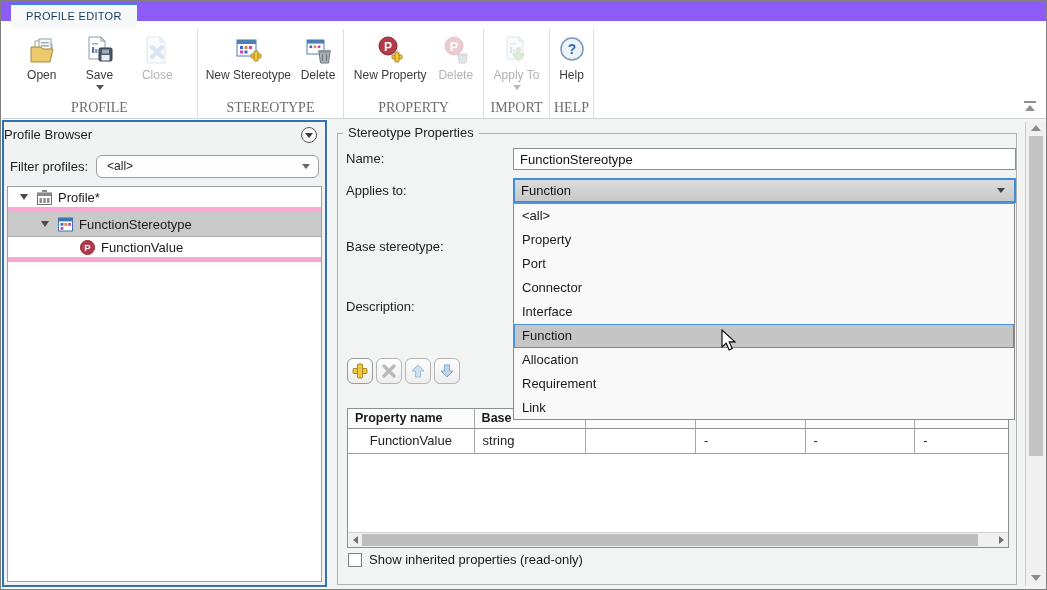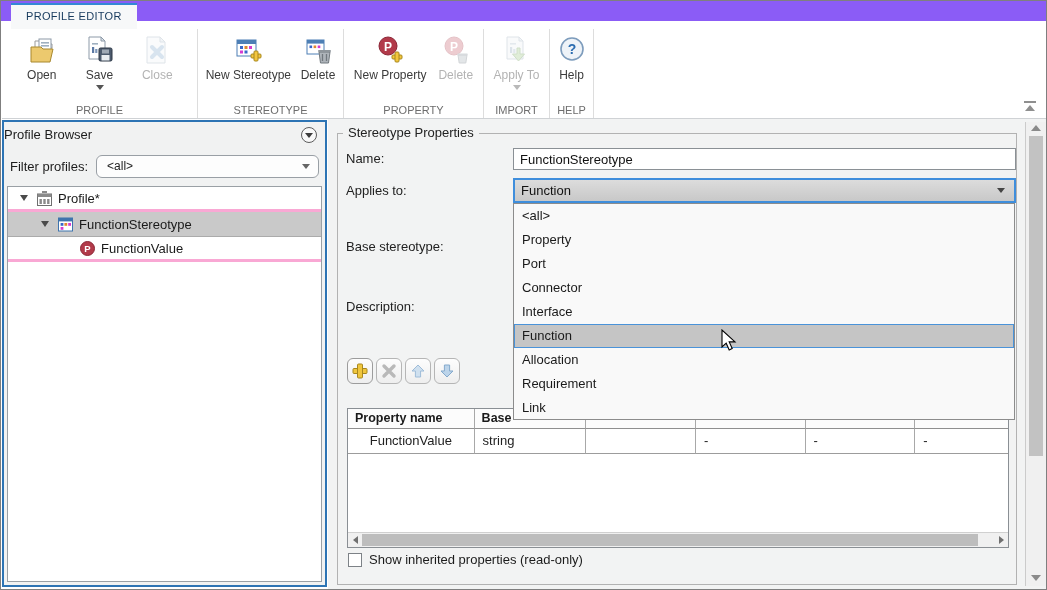--- a/index.html
+++ b/index.html
@@ -7,21 +7,21 @@
   .window { position:relative; width:1047px; height:590px; background:#ffffff; border:1px solid #7f7f7f; overflow:hidden; }
 
   
   .titlebar { position:absolute; left:0; top:0; width:100%; height:20px; background:#8b5cf6; }
   .app-tab { position:absolute; left:10px; top:2px; height:26px; background:#f7f8f9; border-top:2px solid #3488d4;
              padding:0 15px; font-size:11px; color:#16395c; line-height:23px; letter-spacing:.3px; }
 
   
   .toolstrip { position:absolute; left:1px; top:28px; width:1045px; height:90px; background:#ffffff; border-bottom:1px solid #cfd2d5; display:flex; }
   .tb-group { position:relative; height:100%; border-right:1px solid #dddddd; display:flex; justify-content:space-evenly; align-items:flex-start; padding-top:5px; }
-  .tb-group .group-label { position:absolute; bottom:2px; left:0; right:0; text-align:center; font-size:11px; color:#6d6d6d; }
+  .tb-group .group-label { position:absolute; bottom:2px; left:0; right:0; text-align:center; font-size:14px; color:#6d6d6d;font-family:Liberation Serif, serif; }
   .g-profile{width:196px;} .g-stereotype{width:146px;} .g-property{width:140px;} .g-import{width:66px;} .g-help{width:44px;}
   .tb-rest { flex:1; border-right:none; position:relative; }
   .tb-btn { display:flex; flex-direction:column; align-items:center; cursor:default; padding:0 2px; }
   .tb-btn .ic { width:32px; height:32px; display:flex; align-items:center; justify-content:center; }
   .tb-btn .lbl { font-size:12px; color:#3b3b3b; margin-top:2px; white-space:nowrap; }
   .tb-btn.disabled .lbl { color:#b3b3b3; }
   .tb-btn.disabled .ic svg { opacity:.45; }
   .caret-down { width:0; height:0; border-left:4px solid transparent; border-right:4px solid transparent; border-top:5px solid #555; margin-top:3px; }
   .tb-btn.disabled .caret-down { border-top-color:#b9b9b9; }
   .collapse-btn { position:absolute; right:8px; bottom:4px; width:18px; height:13px; }
@@ -31,21 +31,21 @@
   
   .left-panel { position:absolute; left:1px; top:119px; width:325px; height:467px; border:2px solid #2d74b4; background:#f1f2f2; }
   .pb-header { position:relative; height:26px; line-height:26px; padding-left:0; font-size:13px; color:#1c1c1c; }
   .pb-collapse { position:absolute; right:8px; top:5px; width:16px; height:16px; border:1px solid #5c5c5c; border-radius:50%; display:flex; align-items:center; justify-content:center; background:#f8f8f8;}
   .pb-collapse .tri { width:0; height:0; border-left:4px solid transparent; border-right:4px solid transparent; border-top:5px solid #3c3c3c; }
   .filter-row { position:absolute; left:6px; top:32px; right:6px; height:24px; display:flex; align-items:center; }
   .filter-label { font-size:13px; color:#1c1c1c; }
   .filter-combo { position:relative; margin-left:8px; flex:1; height:23px; border:1px solid #999fa5; border-radius:6px; background:#fdfdfd; font-size:12px; color:#222; line-height:21px; padding-left:10px; }
   .filter-combo .cc { position:absolute; right:8px; top:8px; width:0; height:0; border-left:4px solid transparent; border-right:4px solid transparent; border-top:5px solid #666; }
   .tree-box { position:absolute; left:3px; top:64px; right:3px; bottom:3px; background:#ffffff; border:1px solid #9aa0a5; overflow:hidden; }
-  .tree-row { position:relative; height:25px; display:flex; align-items:center; border-bottom:3px solid #f9a8d4; font-size:13px; color:#1a1a1a; background:#fff; }
+  .tree-row { position:relative; height:25px; display:flex; align-items:center; border-bottom:5px solid #f9a8d4; font-size:13px; color:#1a1a1a; background:#fff; }
   .tree-row.selected { background:#c9c9c9; border-bottom:1px solid #ababab; }
   .tw { width:0; height:0; border-left:4.5px solid transparent; border-right:4.5px solid transparent; border-top:6px solid #4a4a4a; margin-right:8px; }
   .tree-ic { width:17px; height:17px; margin-right:5px; flex:none; }
 
   
   .right-panel { position:absolute; left:327px; top:118px; width:719px; height:470px; background:#f2f3f3; }
   .groupbox { position:absolute; left:9px; top:14px; width:680px; height:452px; border:1px solid #b2b2b2; }
   .group-legend { position:absolute; left:15px; top:6px; background:#f2f3f3; padding:0 5px; font-size:13px; color:#222; }
   .fl { position:absolute; font-size:13px; color:#222; }
   .name-input { position:absolute; left:185px; top:29px; width:503px; height:22px; border:1px solid #8a9095; background:#fff; font-family:"Liberation Sans",sans-serif; font-size:13px; color:#111; padding:0 0 0 6px; }

